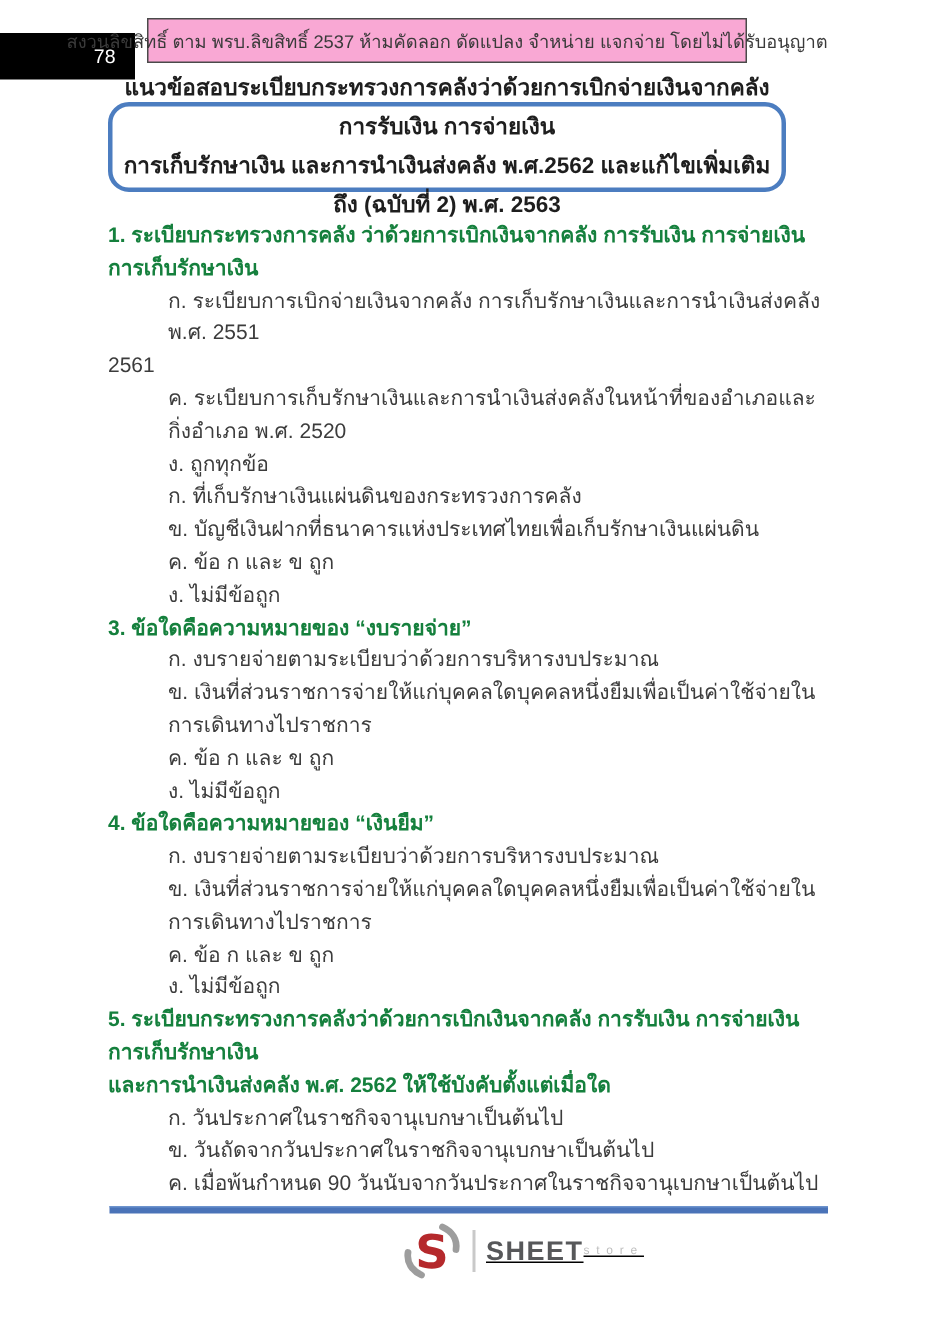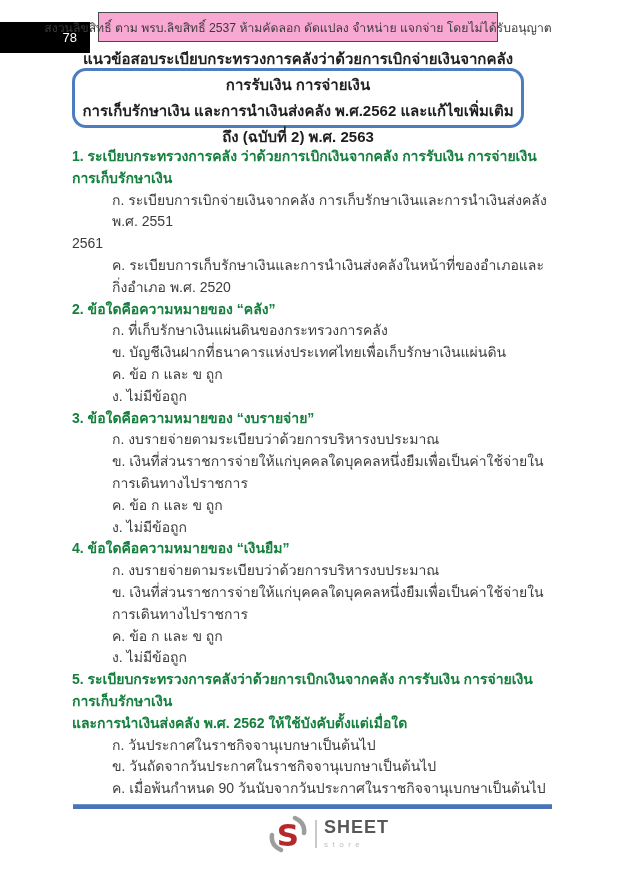--- a/index.html
+++ b/index.html
@@ -47,21 +47,21 @@
   
   .footer-rule{
     position:absolute;left:73px;top:804px;width:479px;height:5px;
     background:#4a73b8;border-top:1px solid #6d93cd;box-sizing:border-box;
   }
   .logo{
     position:absolute;left:268px;top:813px;height:42px;
     display:flex;align-items:center;gap:7px;
   }
   .logo-divider{width:2px;height:28px;background:#c9c9c9;}
-  .logo-text{display:flex;flex-direction:column;justify-content:center;}
+  .logo-text{display:flex;flex-direction:row;justify-content:center;text-decoration:underline;}
   .logo-brand{font-size:18px;font-weight:700;color:#57585a;letter-spacing:1px;line-height:18px;}
   .logo-sub{font-size:8px;color:#bfbfbf;letter-spacing:4.5px;line-height:10px;margin-top:4px;}
 </style>
 </head>
 <body>
 
 <div class="page">
 
   <div class="pagenum-box">
     <span>78</span>
@@ -75,23 +75,23 @@
     <div>แนวข้อสอบระเบียบกระทรวงการคลังว่าด้วยการเบิกจ่ายเงินจากคลัง การรับเงิน การจ่ายเงิน</div>
     <div>การเก็บรักษาเงิน และการนำเงินส่งคลัง พ.ศ.2562 และแก้ไขเพิ่มเติมถึง (ฉบับที่ 2) พ.ศ. 2563</div>
   </div>
 
   <div class="questions" id="questions">
       <div class="question">
         <div class="q-head"><span>1. ระเบียบกระทรวงการคลัง ว่าด้วยการเบิกเงินจากคลัง การรับเงิน การจ่ายเงิน การเก็บรักษาเงิน</span></div>
         <div class="q-opt">ก. ระเบียบการเบิกจ่ายเงินจากคลัง การเก็บรักษาเงินและการนำเงินส่งคลัง พ.ศ. 2551</div>
         <div class="q-flush">2561</div>
         <div class="q-opt">ค. ระเบียบการเก็บรักษาเงินและการนำเงินส่งคลังในหน้าที่ของอำเภอและกิ่งอำเภอ พ.ศ. 2520</div>
+        <div class="q-opt">ง. ถูกทุกข้อ</div>
       </div>
       <div class="question">
-        <div class="q-head"><span>2. ข้อใดคือความหมายของ “คลัง”</span></div>
         <div class="q-opt">ก. ที่เก็บรักษาเงินแผ่นดินของกระทรวงการคลัง</div>
         <div class="q-opt">ข. บัญชีเงินฝากที่ธนาคารแห่งประเทศไทยเพื่อเก็บรักษาเงินแผ่นดิน</div>
         <div class="q-opt">ค. ข้อ ก และ ข ถูก</div>
         <div class="q-opt">ง. ไม่มีข้อถูก</div>
       </div>
       <div class="question">
         <div class="q-head"><span>3. ข้อใดคือความหมายของ “งบรายจ่าย”</span></div>
         <div class="q-opt">ก. งบรายจ่ายตามระเบียบว่าด้วยการบริหารงบประมาณ</div>
         <div class="q-opt">ข. เงินที่ส่วนราชการจ่ายให้แก่บุคคลใดบุคคลหนึ่งยืมเพื่อเป็นค่าใช้จ่ายในการเดินทางไปราชการ</div>
         <div class="q-opt">ค. ข้อ ก และ ข ถูก</div>

